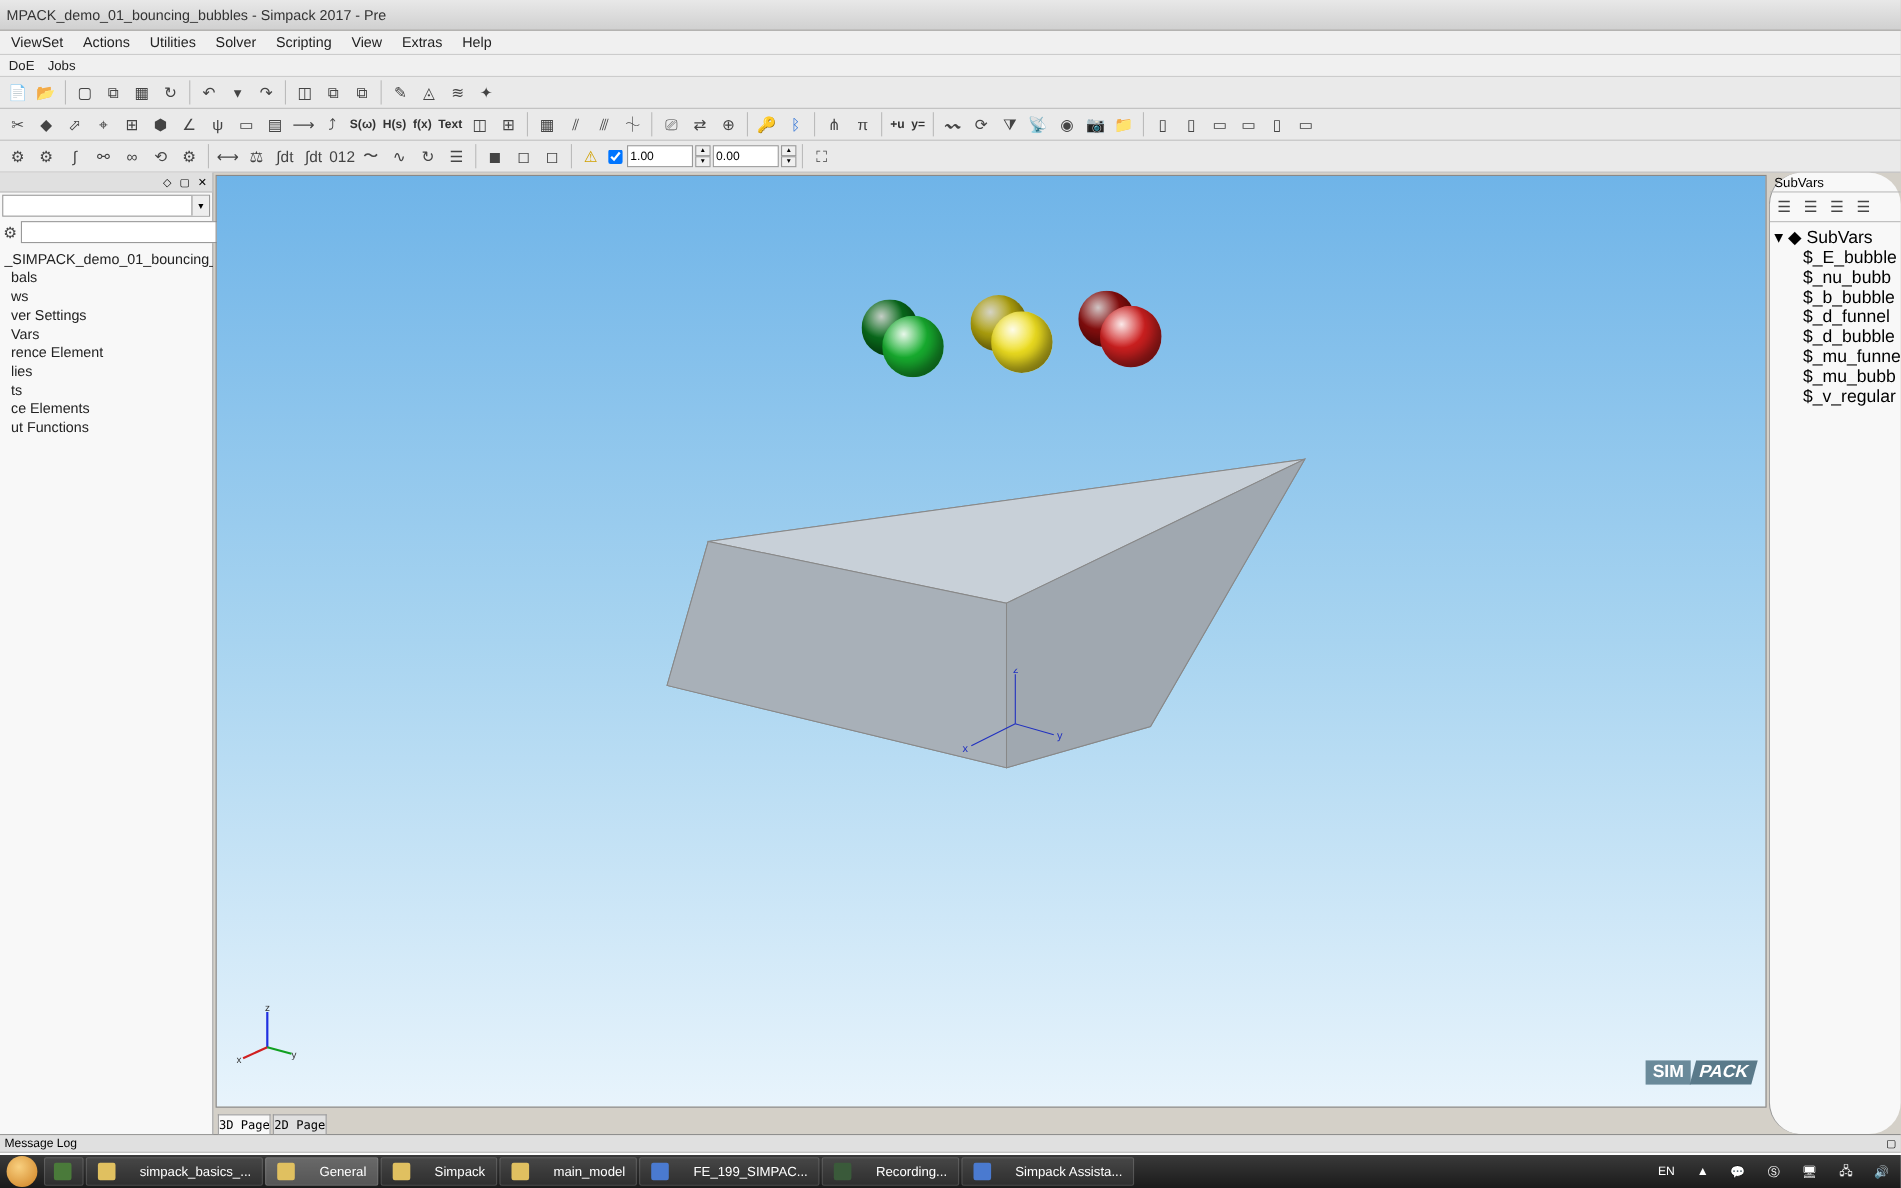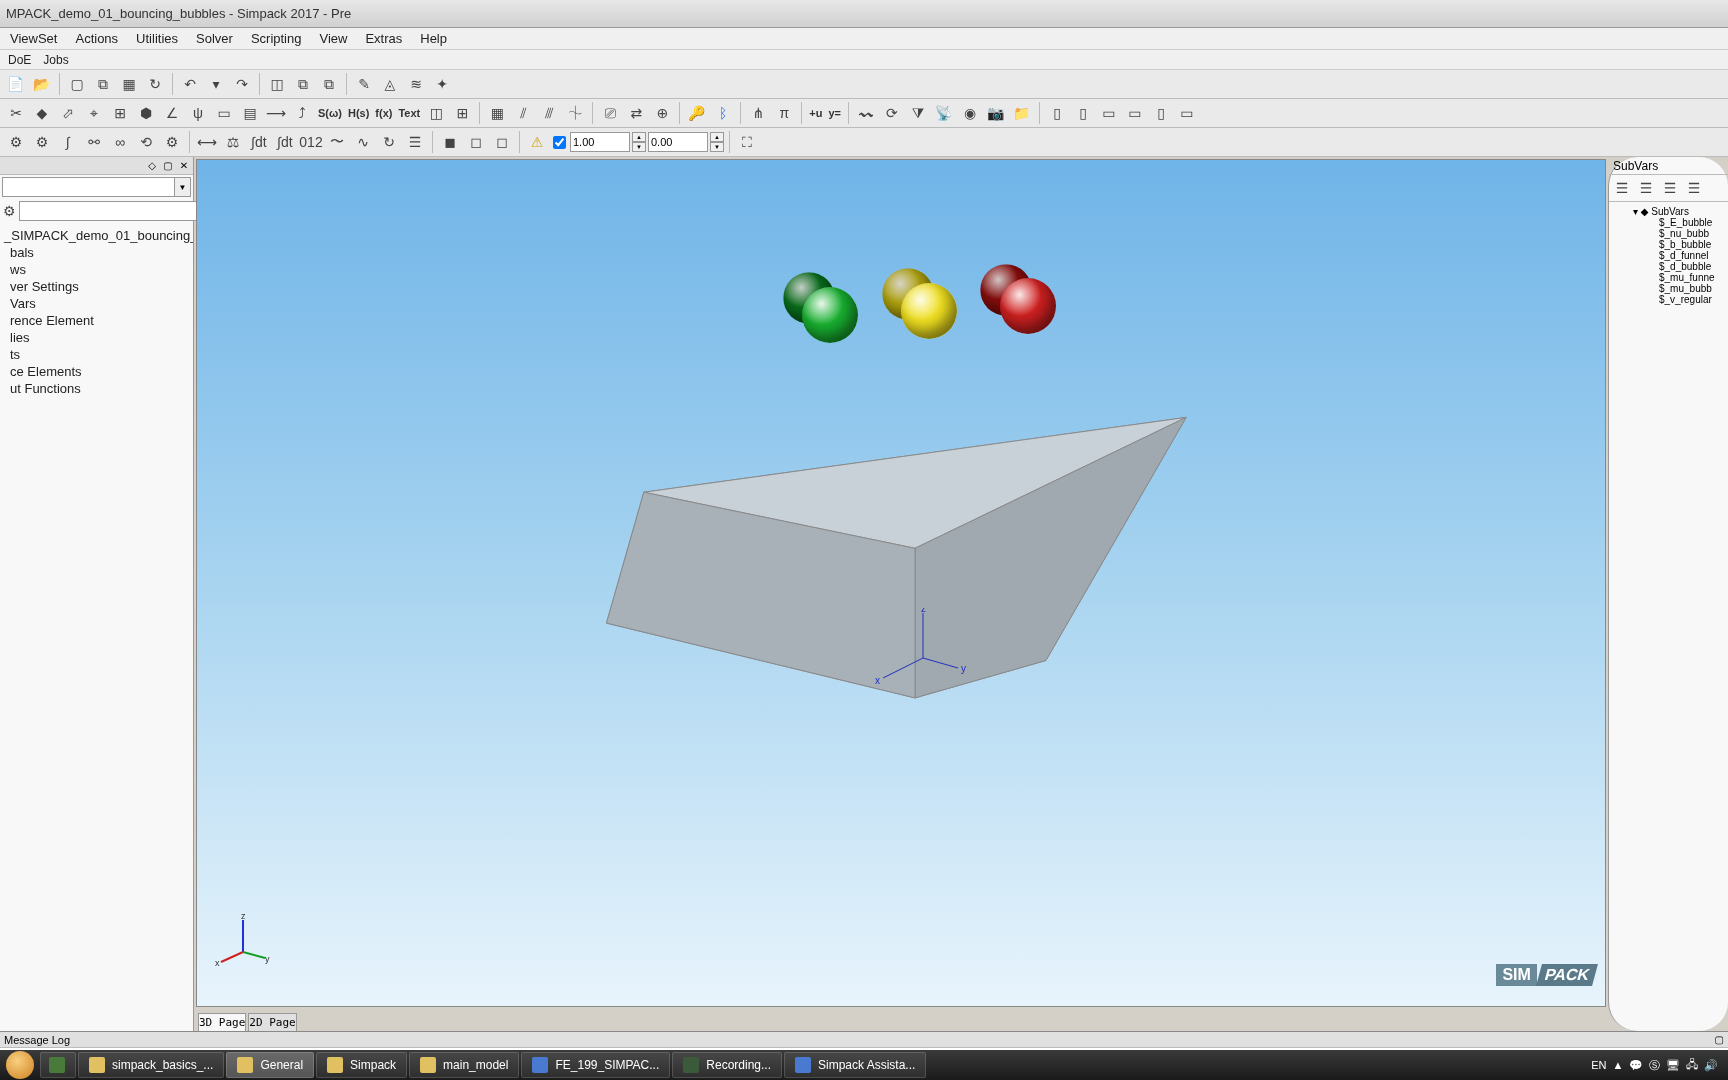--- a/index.html
+++ b/index.html
@@ -56,36 +56,36 @@
 
 .sphere { position: absolute; width: 56px; height: 56px; border-radius: 50%; }
 .sphere::before { content: ""; position: absolute; inset: 0; border-radius: 50%; background: radial-gradient(circle at 35% 30%, rgba(255,255,255,.9) 0%, rgba(255,255,255,0) 40%), var(--c); box-shadow: inset -6px -8px 14px rgba(0,0,0,.5); }
 .sphere.back { filter: brightness(.85); transform: scale(.92); }
 
 
 .right-panel { width: 120px; background: #f8f8f8; border-left: 1px solid #999; display: flex; flex-direction: column; border-radius: 29px; }
 .right-header { height: 18px; padding: 0 4px; font-size: 12px; display: flex; align-items: center; border-bottom: 1px solid #bbb; }
 .right-tb { display: flex; gap: 2px; padding: 2px; border-bottom: 1px solid #bbb; }
 .right-tb .tb-btn { width: 22px; height: 22px; }
-.right-tree { flex: 1; padding: 4px 2px; font-size: 10px; overflow: hidden; margin-left: 20px; }
+.right-tree { flex: 1; padding: 4px 2px; font-size: 16px; overflow: hidden; }
 .rt-root { padding-left: 2px; }
 .rt-item { padding-left: 28px; white-space: nowrap; }
 
 
 .msg-log { border-top: 1px solid #888; }
 .msg-head { height: 16px; background: #e0e0e0; font-family: monospace; font-size: 11px; padding: 0 4px; display: flex; align-items: center; border-bottom: 1px solid #bbb; }
 .msg-head .box { margin-left: auto; font-size: 10px; cursor: pointer; }
 .msg-body { height: 160px; background: #fff; font-family: "Lucida Console", monospace; font-size: 12px; overflow-y: scroll; padding: 2px 4px; line-height: 1.3; white-space: pre; color: #222; }
 
 
 .win-taskbar { position: absolute; bottom: 0; left: 0; right: 0; height: 30px; background: linear-gradient(#3a3a3a, #1a1a1a); display: flex; align-items: center; gap: 2px; padding: 0 2px; }
-.tb-task { height: 26px; display: flex; align-items: center; gap: 7px; padding: 0 10px; background: rgba(255,255,255,.08); border: 1px solid rgba(255,255,255,.15); border-radius: 2px; color: #fff; font-size: 12px; cursor: pointer; min-width: 0; }
+.tb-task { height: 26px; display: flex; align-items: center; gap: 22px; padding: 0 10px; background: rgba(255,255,255,.08); border: 1px solid rgba(255,255,255,.15); border-radius: 2px; color: #fff; font-size: 12px; cursor: pointer; min-width: 0; }
 .tb-task.active { background: rgba(255,255,255,.25); }
 .tb-task .ico { width: 16px; height: 16px; background: #e0c060; border-radius: 2px; flex-shrink: 0; }
-.tray { margin-left: auto; display: flex; align-items: center; gap: 6px; color: #fff; font-size: 11px; padding: 0 8px; }
+.tray { margin-left: auto; display: flex; align-items: center; gap: 20px; color: #fff; font-size: 11px; padding: 0 8px; }
 .tray span { cursor: pointer; }
 .start-orb { width: 28px; height: 28px; border-radius: 50%; background: radial-gradient(circle at 40% 35%, #f8d080, #d08020); margin: 0 4px; }
 
 svg.triad-svg line { stroke-width: 2; }
 </style>
 </head>
 <body>
 
 <div class="title-bar">
   <span>MPACK_demo_01_bouncing_bubbles - Simpack 2017 - Pre</span>

